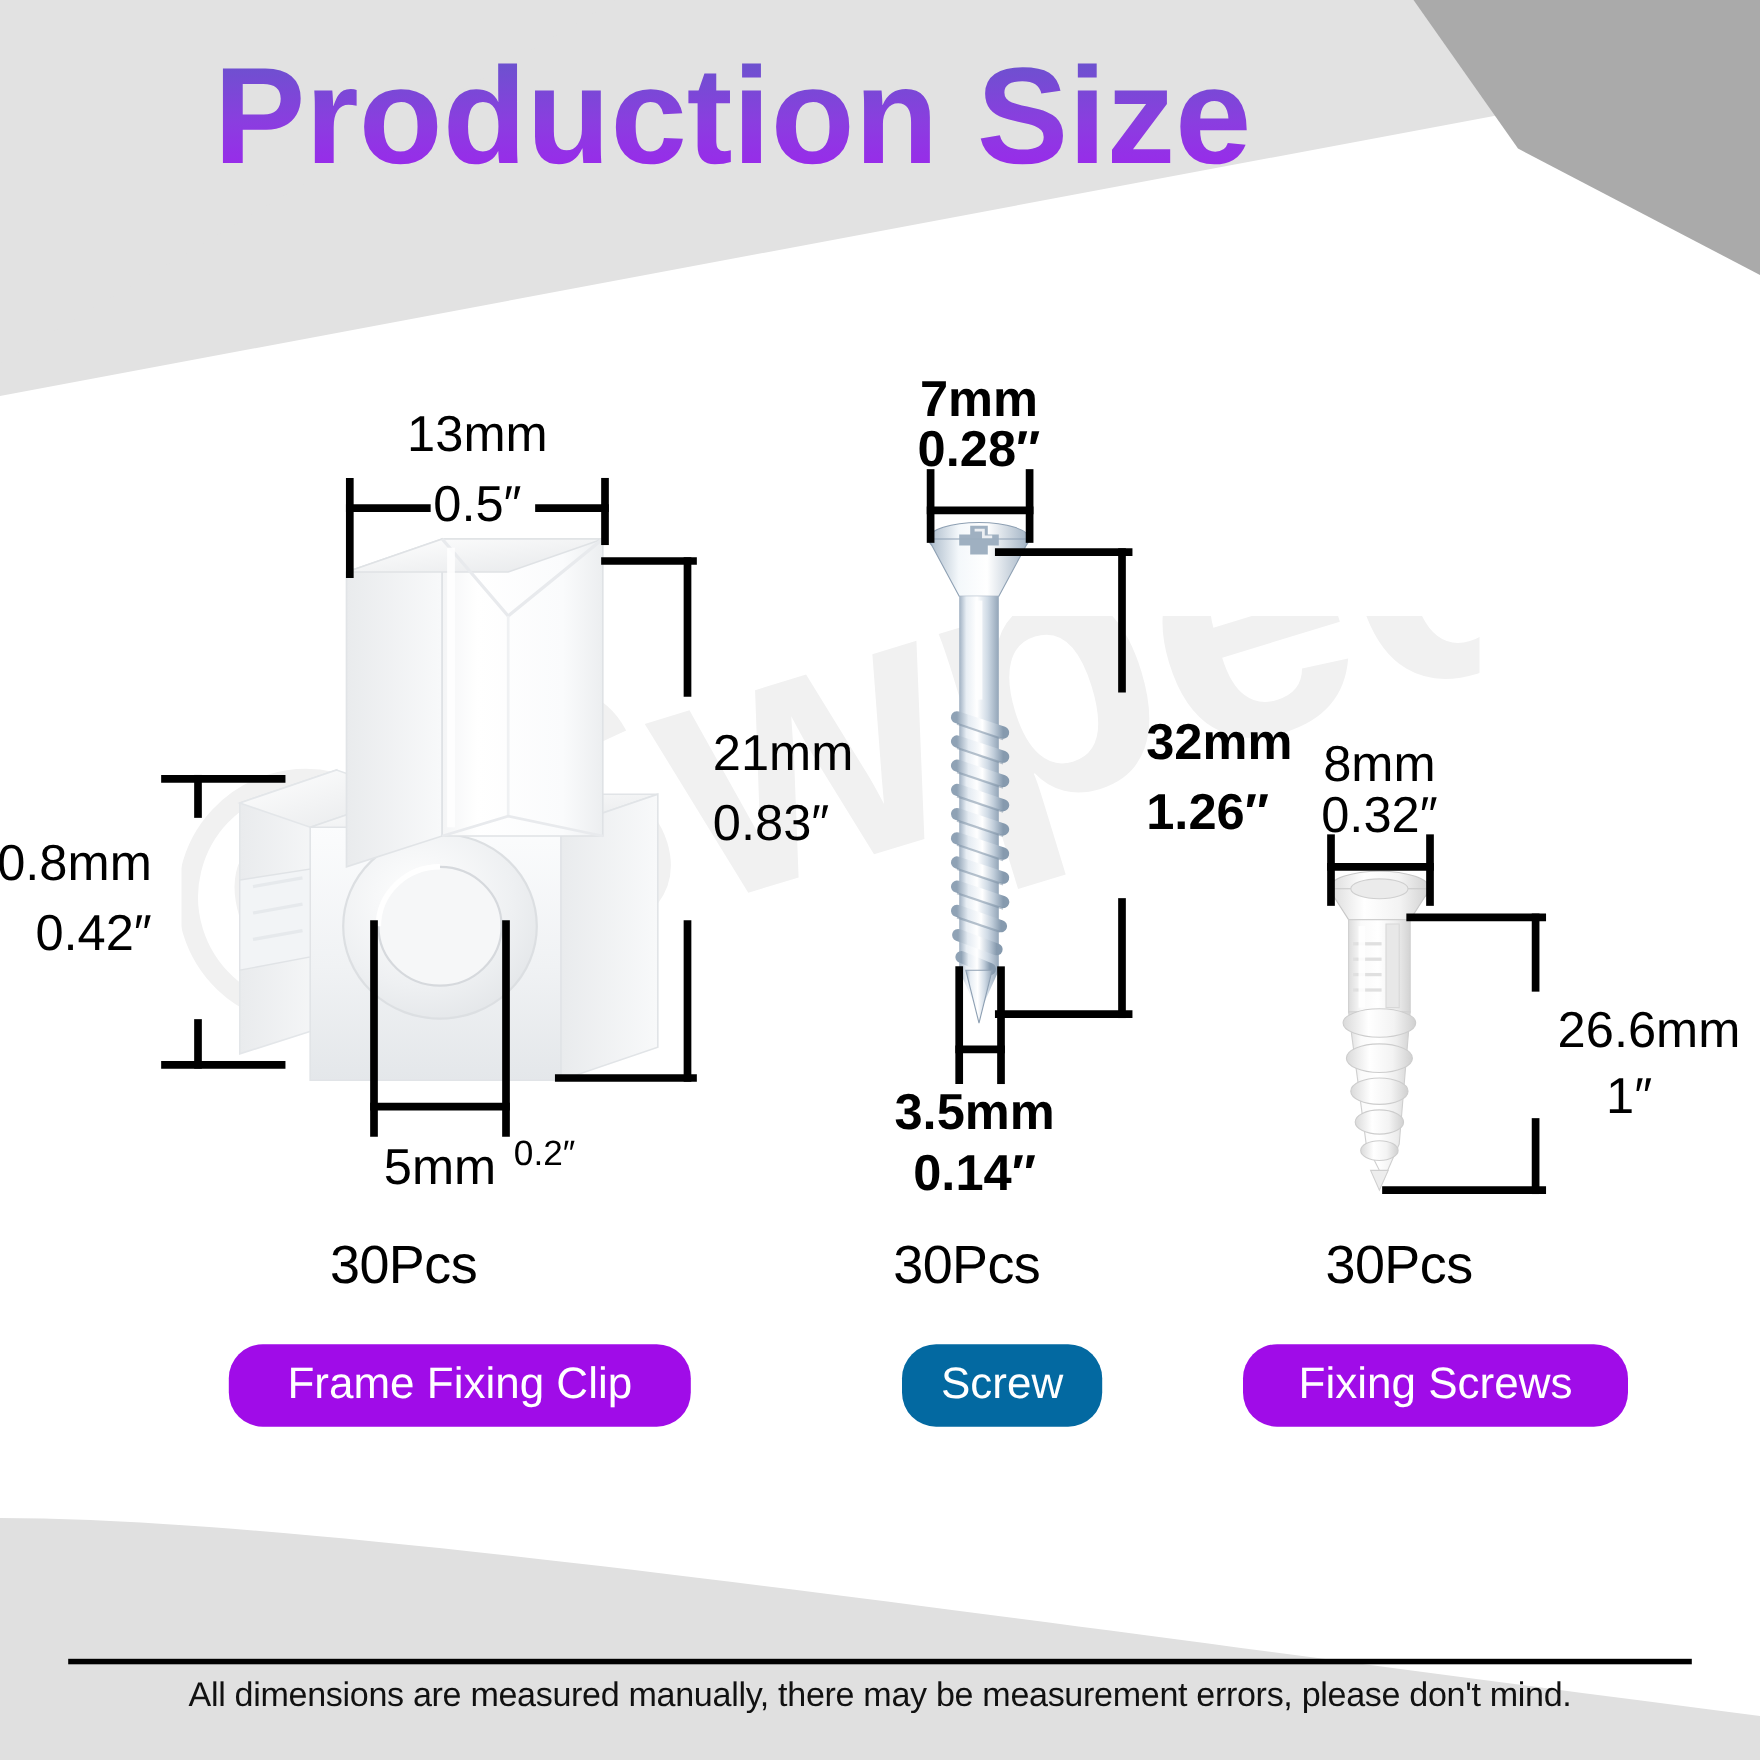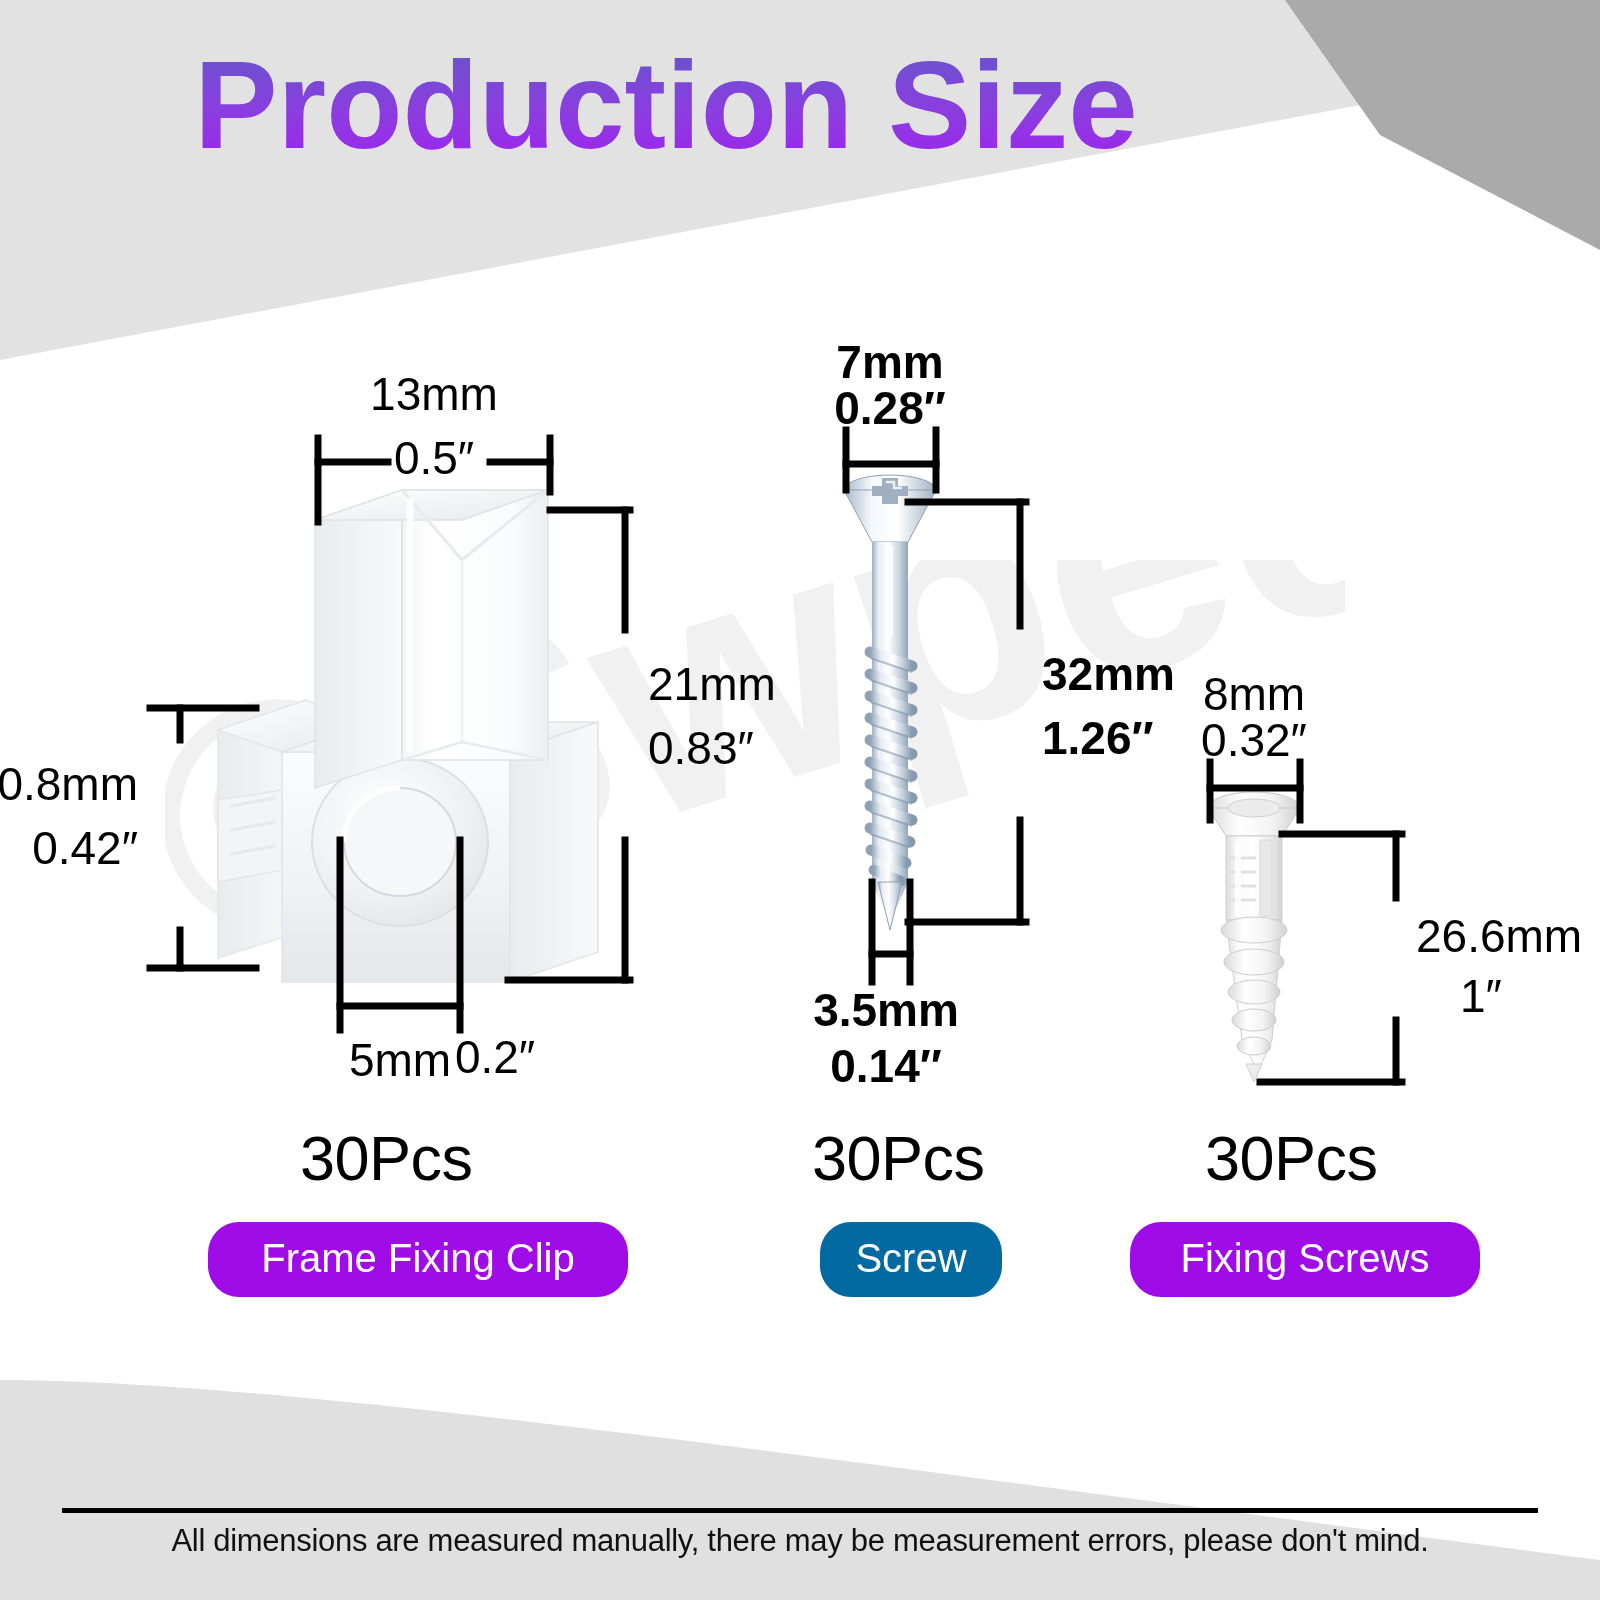--- a/index.html
+++ b/index.html
@@ -39,21 +39,21 @@
   .stage {
     position:absolute; inset:0; z-index:2;
   }
   .col { position:absolute; }
   .col svg { display:block; overflow:visible; }
 
   
   .qty {
     position:absolute;
     z-index:4;
-    font-size:63px;
+    font-size:49px;
     color:#000;
     white-space:nowrap;
     letter-spacing:-0.5px;
   }
   .badge {
     position:absolute;
     z-index:4;
     background:#a00ce8;
     color:#ffffff;
     border-radius:31px;
@@ -208,21 +208,21 @@
         <text class="dim-text" id="c1-d0-inch" x="364" y="104" text-anchor="middle">0.5″</text>
         <text class="dim-text" id="c1-d1-mm" x="578" y="330">21mm</text>
         <text class="dim-text" id="c1-d1-inch" x="578" y="394">0.83″</text>
         <text class="dim-text" id="c1-d2-mm" x="68" y="430" text-anchor="end">10.8mm</text>
         <text class="dim-text" id="c1-d2-inch" x="68" y="494" text-anchor="end">0.42″</text>
         <text class="dim-text" id="c1-d3-mm" x="330" y="706" text-anchor="middle">5mm</text>
       </g>
     </svg>
   </div>
 
-  <div style="position:absolute; left:330px; top:1030px; width:330px; text-align:center; z-index:4; font-size:46px; color:#000;" id="c1-d3-inch">0.2″</div>
+  <div style="position:absolute; left:330px; top:1030px; width:330px; text-align:center; z-index:4; font-size:32px; color:#000;" id="c1-d3-inch">0.2″</div>
 
   <div class="col" style="left:790px; top:430px;font-weight:bold;">
     <svg width="360" height="640" viewBox="0 0 360 640" xmlns="http://www.w3.org/2000/svg">
       <defs>
         <linearGradient id="metalShaft" x1="0" y1="0" x2="1" y2="0">
           <stop offset="0%" stop-color="#9fb0c2"></stop>
           <stop offset="18%" stop-color="#e8eef4"></stop>
           <stop offset="45%" stop-color="#ffffff"></stop>
           <stop offset="72%" stop-color="#cfdae5"></stop>
           <stop offset="100%" stop-color="#93a5b8"></stop>

